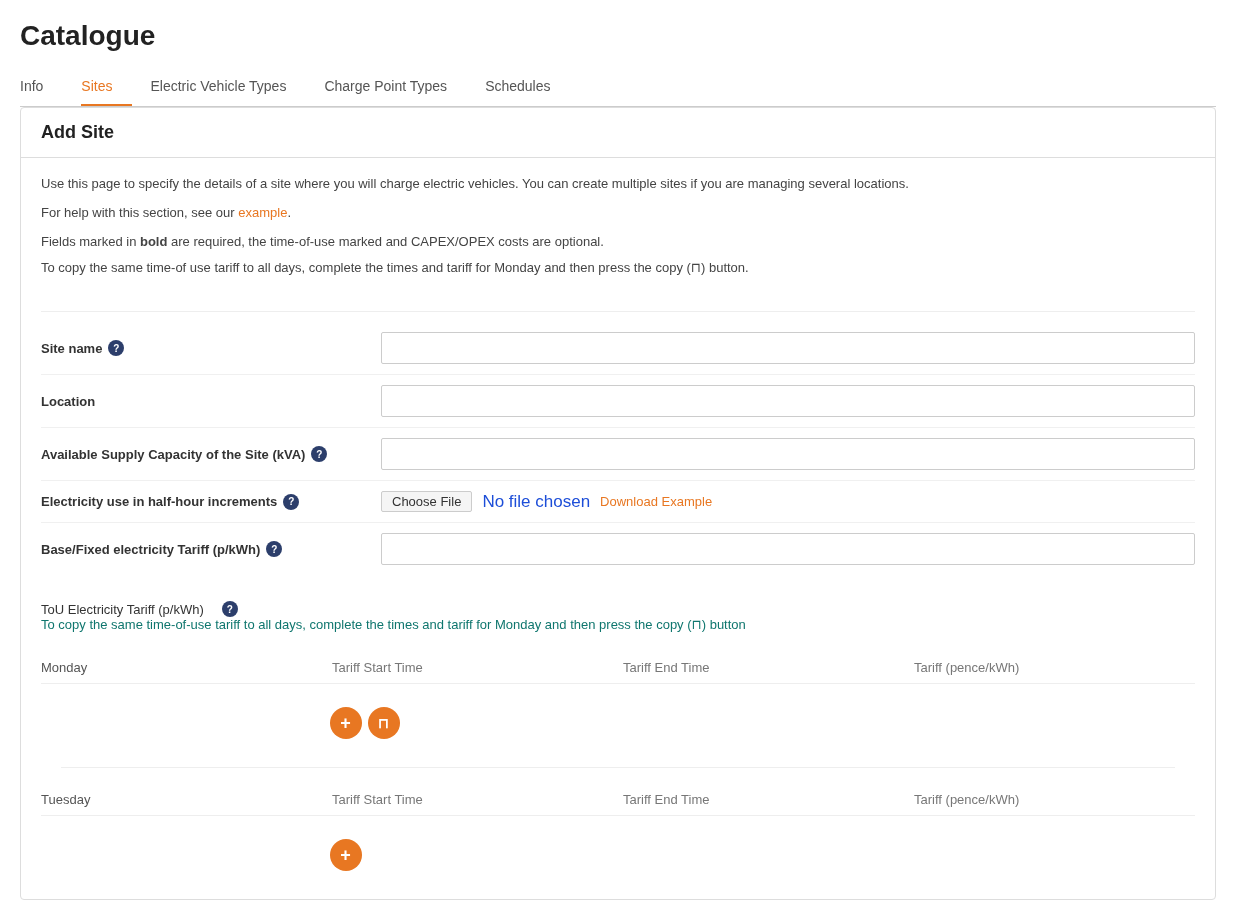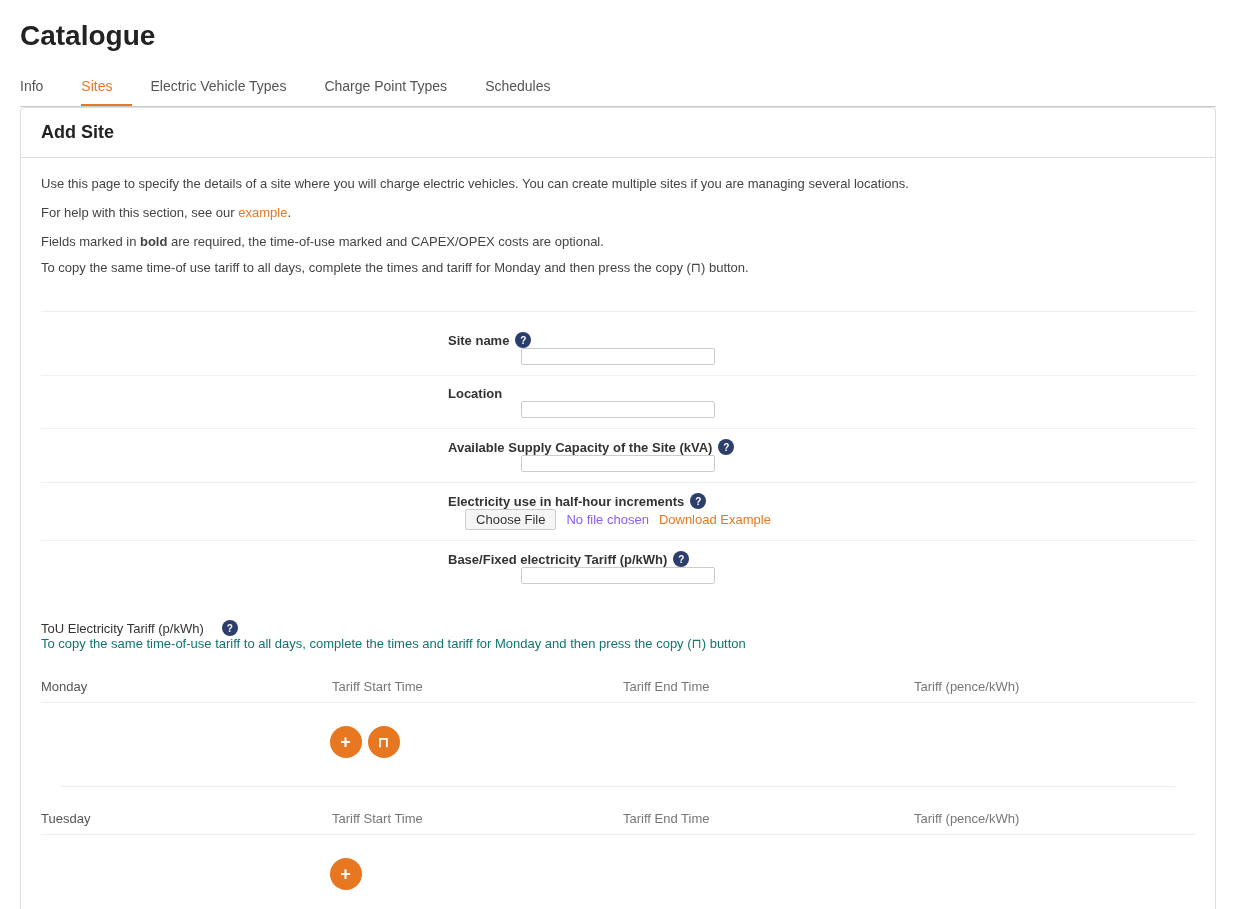--- a/index.html
+++ b/index.html
@@ -80,21 +80,20 @@
       margin-bottom: 20px;
     }
     .form-section {
       padding: 10px 20px;
     }
     .form-row {
       display: flex;
       align-items: center;
       padding: 10px 0;
       border-bottom: 1px solid #f0f0f0;
-      flex-direction: column;
     }
     .form-row:last-child {
       border-bottom: none;
     }
     .form-label {
       width: 340px;
       min-width: 340px;
       font-size: 13px;
       font-weight: bold;
       color: #333;
@@ -135,22 +134,22 @@
     .choose-file-btn {
       padding: 2px 10px;
       border: 1px solid #ccc;
       background: #f5f5f5;
       border-radius: 2px;
       cursor: pointer;
       font-size: 13px;
       color: #333;
     }
     .no-file-text {
-      font-size: 13px;
-      color: #8b5cf6;
+      font-size: 17px;
+      color: #1d4ed8;
     }
     .download-example-link {
       color: #e87722;
       font-size: 13px;
       text-decoration: none;
       cursor: pointer;
     }
     .tou-section {
       padding: 16px 20px 0 20px;
     }

